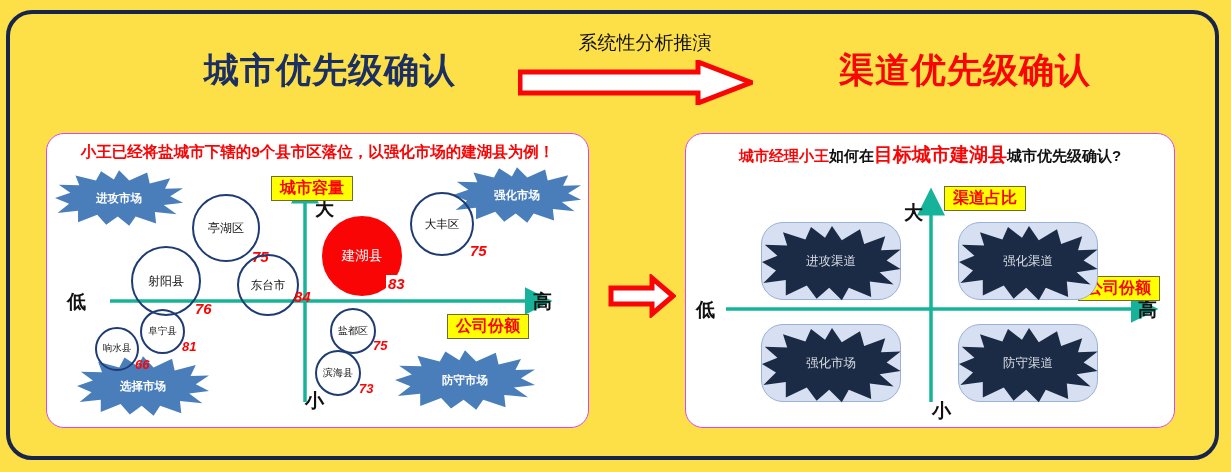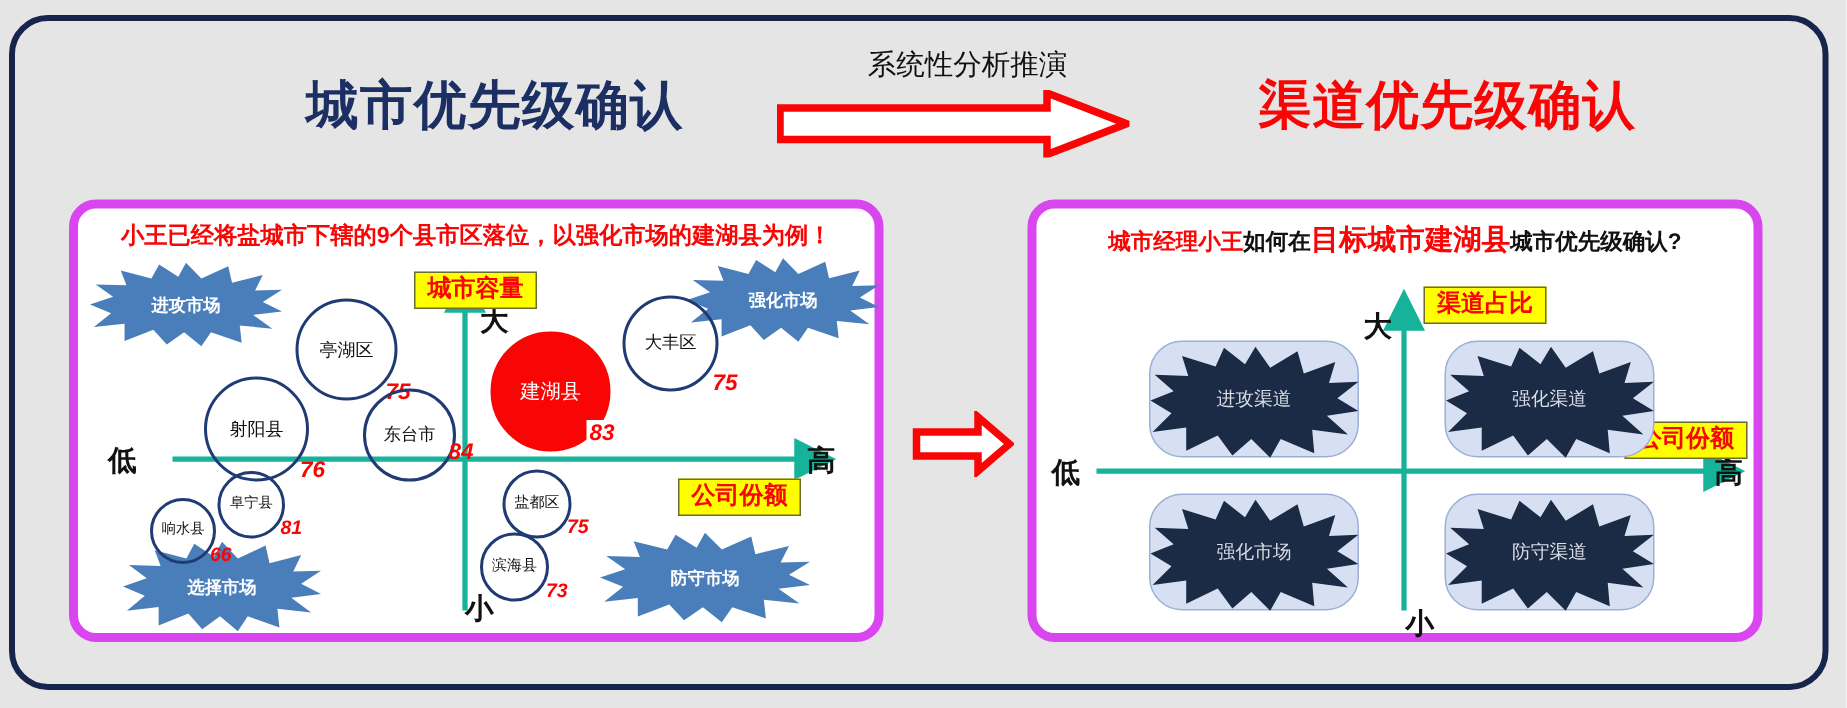--- a/index.html
+++ b/index.html
@@ -7,21 +7,21 @@
     padding: 0;
     background: #ffffff;
   }
   body {
     font-family: "Liberation Sans", "DejaVu Sans", sans-serif;
   }
   #slide {
     position: relative;
     width: 1231px;
     height: 472px;
-    background: #e5e5e5;
+    background: #fde047;
     overflow: hidden;
   }
   
   .outer-frame {
     position: absolute;
     left: 6px;
     top: 10px;
     width: 1213px;
     height: 450px;
     border: 4px solid #17254c;
@@ -67,21 +67,21 @@
   .big-arrow {
     position: absolute;
     left: 518px;
     top: 60px;
     width: 235px;
     height: 45px;
   }
   
   .panel {
     position: absolute;
-    border: 6px solid #d946ef;
+    border: 1px solid #d946ef;
     border-radius: 18px;
     background: #ffffff;
     box-sizing: border-box;
   }
   .panel-left  { left: 46px;  top: 133px; width: 543px; height: 295px; }
   .panel-right { left: 685px; top: 133px; width: 490px; height: 295px; }
 
   .panel-header {
     position: absolute;
     top: 8px;

